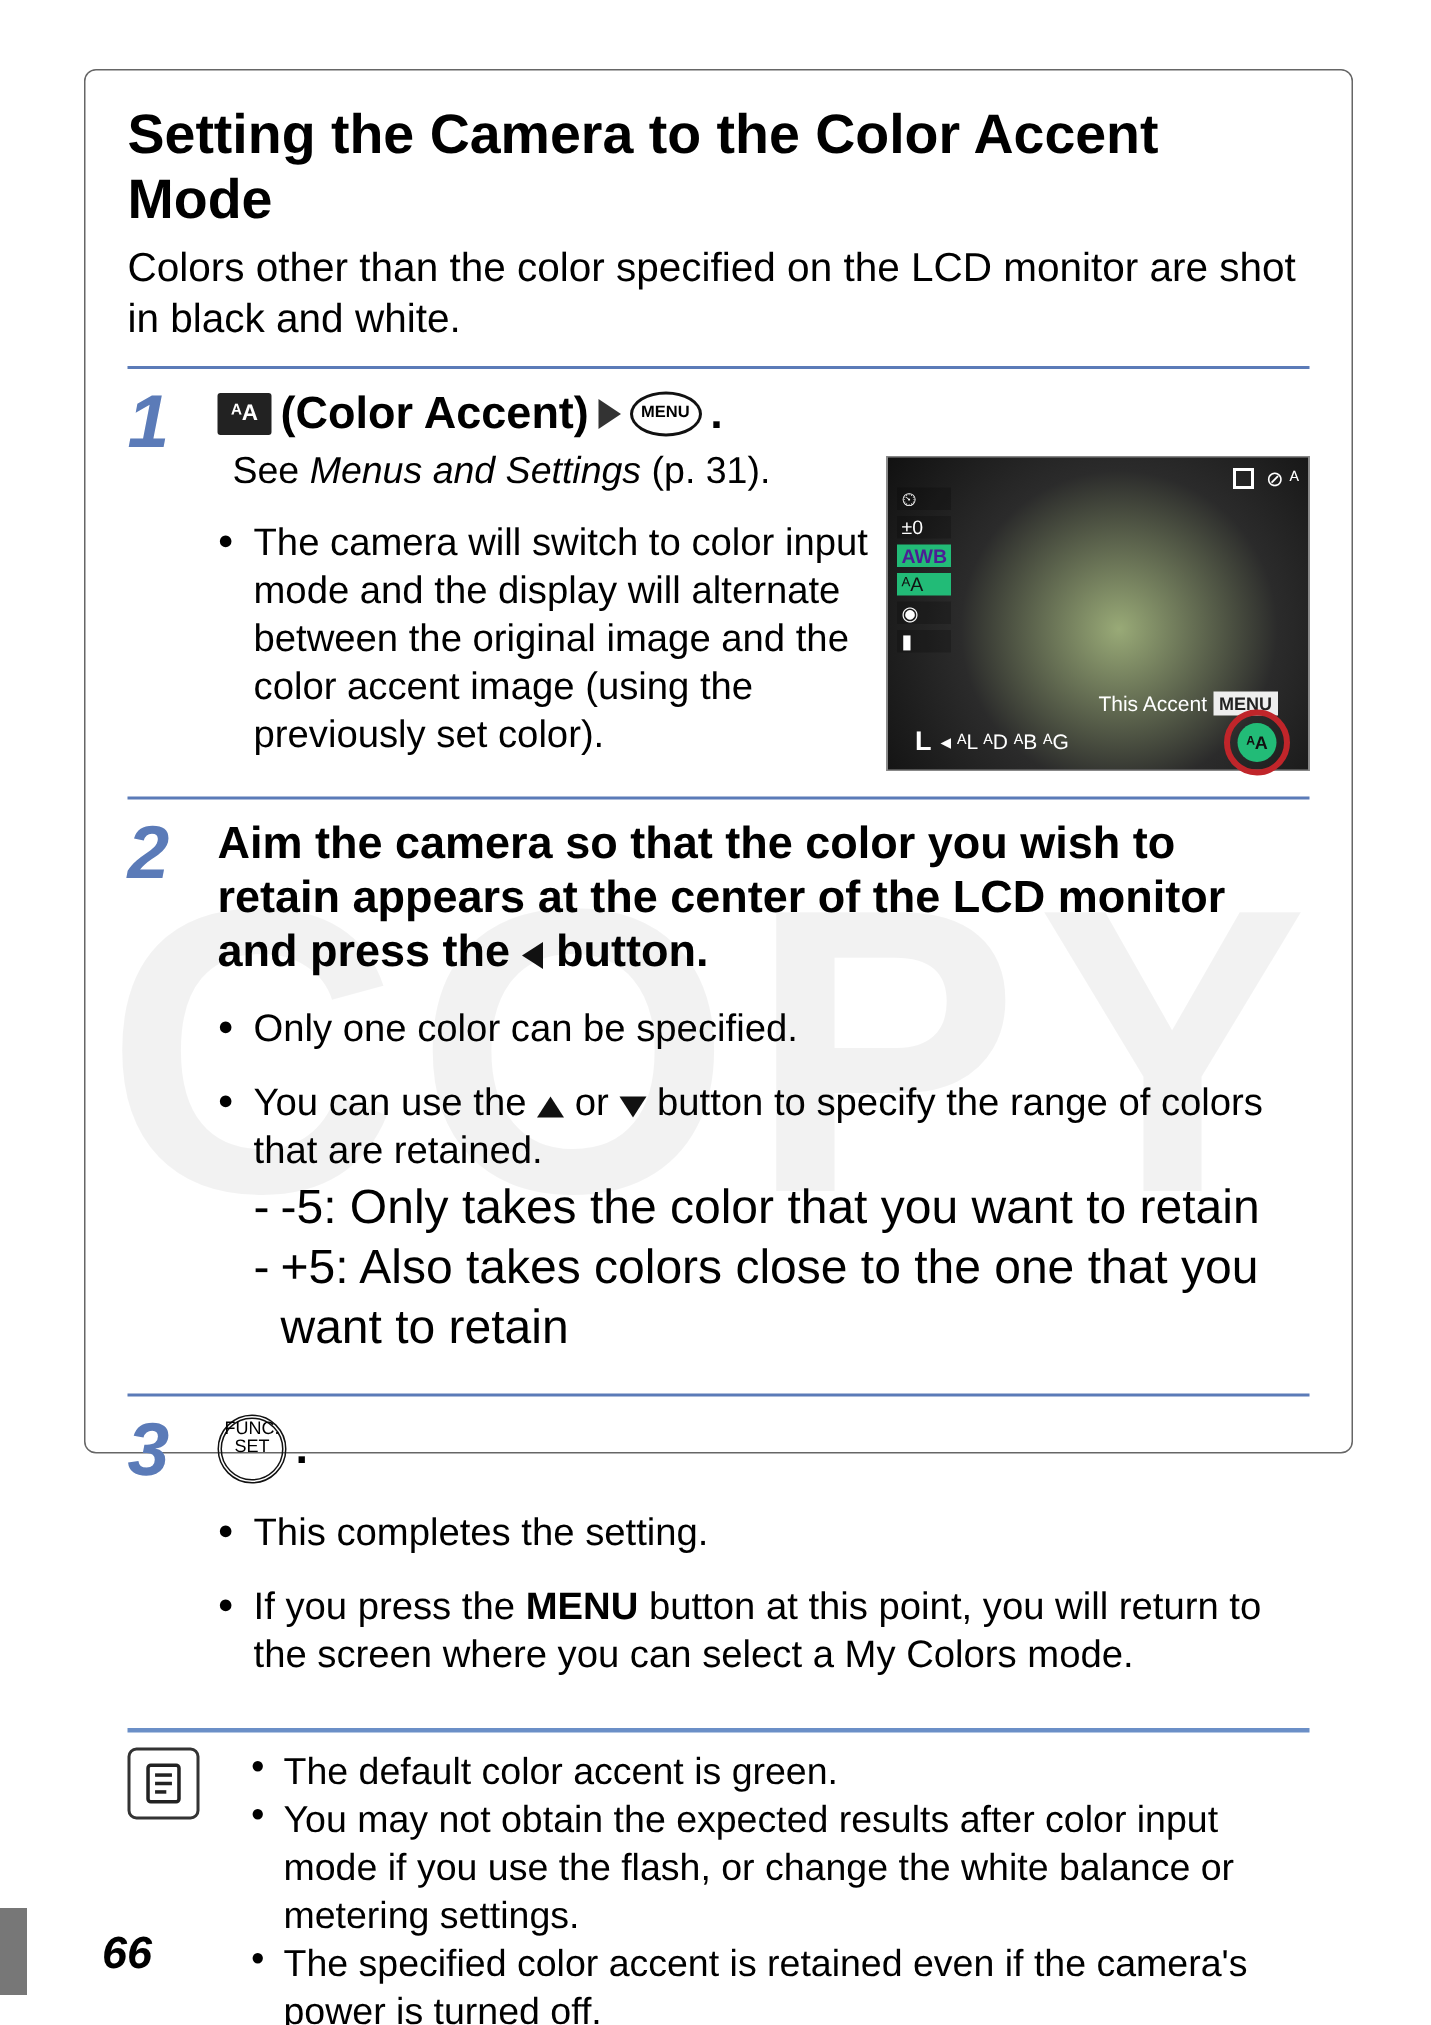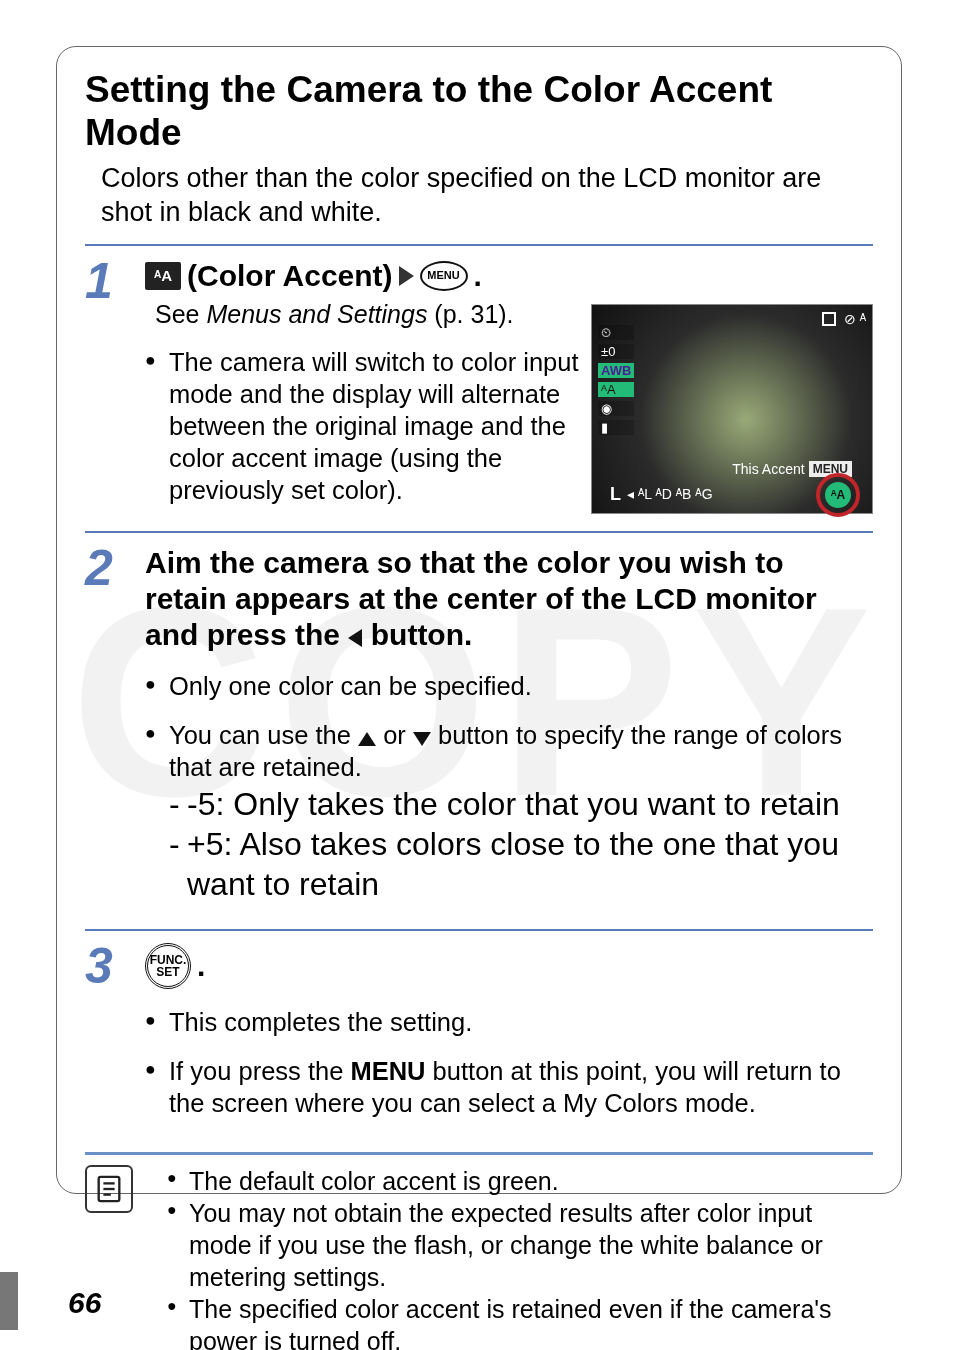--- a/index.html
+++ b/index.html
@@ -28,36 +28,36 @@
     color: rgba(0,0,0,0.05);
     letter-spacing: 12px;
     user-select: none;
     pointer-events: none;
     z-index: 0;
   }
   .outer-frame {
     position: relative;
     z-index: 1;
     border: 1.5px solid #666;
-    border-radius: 20px;
+    border-radius: 8px;
     padding: 0 28px 28px 28px;
-    height: 1148px;
+    height: 923px;
   }
   .main-title {
     font-family: Arial, Helvetica, sans-serif;
     font-weight: 900;
     font-size: 37px;
     line-height: 1.15;
     margin: 22px 0 8px 0;
   }
   .intro {
     font-family: Arial, Helvetica, sans-serif;
     font-size: 27px;
     line-height: 1.25;
-    margin: 4px 0 14px 16px;
+    margin: 4px 0 14px 0;
   }
   .step {
     display: flex;
     align-items: stretch;
     border-top: 2px solid #5b7bb8;
     padding: 8px 0 8px 0;
   }
   .step-num-wrap {
     width: 60px;
     flex: 0 0 60px;
@@ -215,23 +215,22 @@
     width: 18px; height: 58px;
     background: #777;
   }
   .funcset {
     display: inline-flex;
     width: 46px; height: 46px;
     border: 3px double #111;
     border-radius: 50%;
     flex-direction: column;
     align-items: center;
-    justify-content: center;
     font-size: 12px;
-    font-weight: 700;
+    font-weight: 400;
     line-height: 1;
     vertical-align: middle;
   }
   .menu-circ {
     display:inline-flex;
     width: 48px; height: 30px;
     border: 2px solid #111;
     border-radius: 50%;
     align-items:center; justify-content:center;
     font-size: 11px; font-weight:900;

